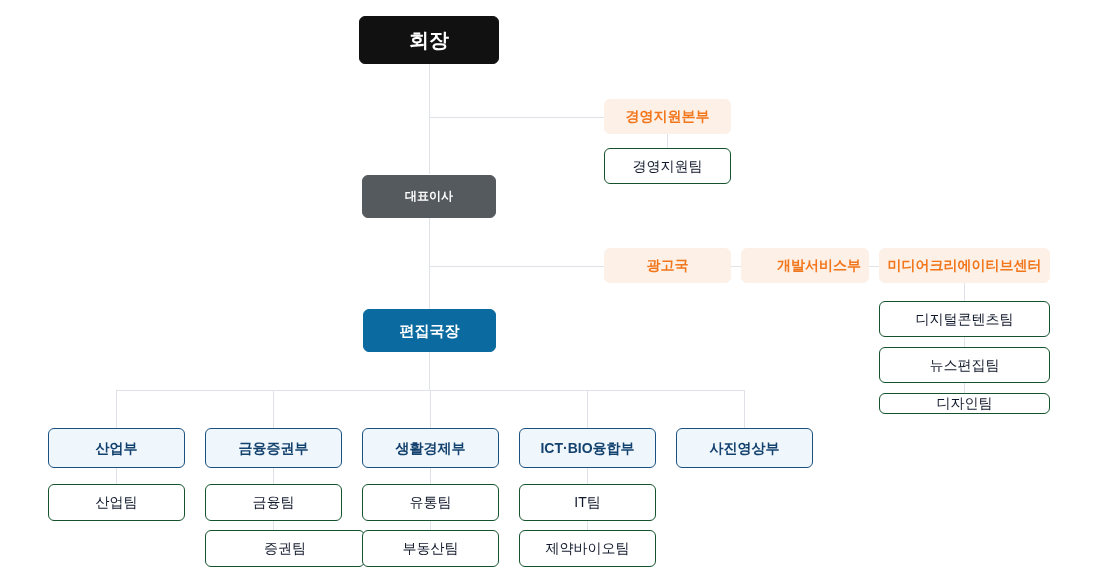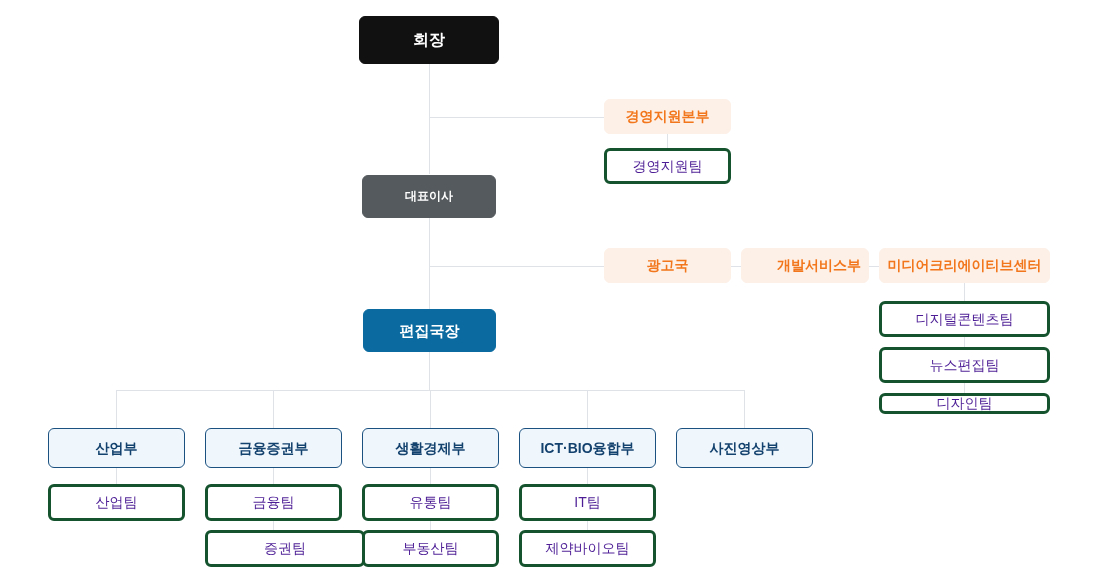--- a/index.html
+++ b/index.html
@@ -37,21 +37,21 @@
     text-align: center;
     line-height: 1.15;
     white-space: nowrap;
   }
 
   
   .node.exec-top {
     background: #111111;
     color: #ffffff;
     font-weight: bold;
-    font-size: 16px;
+    font-size: 20px;
     border: 1px solid #111111;
   }
 
   
   .node.exec-ceo {
     background: #545a5e;
     color: #ffffff;
     font-weight: bold;
     font-size: 12px;
     border: 1px solid #545a5e;
@@ -80,24 +80,24 @@
     background: #eff6fc;
     color: #14426e;
     font-weight: bold;
     font-size: 14px;
     border: 1.5px solid #1a5180;
   }
 
   
   .node.team {
     background: #ffffff;
-    color: #4c1d95;
+    color: #0f172a;
     font-weight: normal;
     font-size: 14px;
-    border: 3px solid #14532d;
+    border: 1px solid #14532d;
   }
 </style>
 </head>
 <body>
 
 <div id="org-chart">
 
   <div class="line v" style="left:429px; top:64px; height:110px;"></div>
   <div class="line v" style="left:429px; top:218px; height:92px;"></div>
   <div class="line v" style="left:429px; top:352px; height:38px;"></div>

